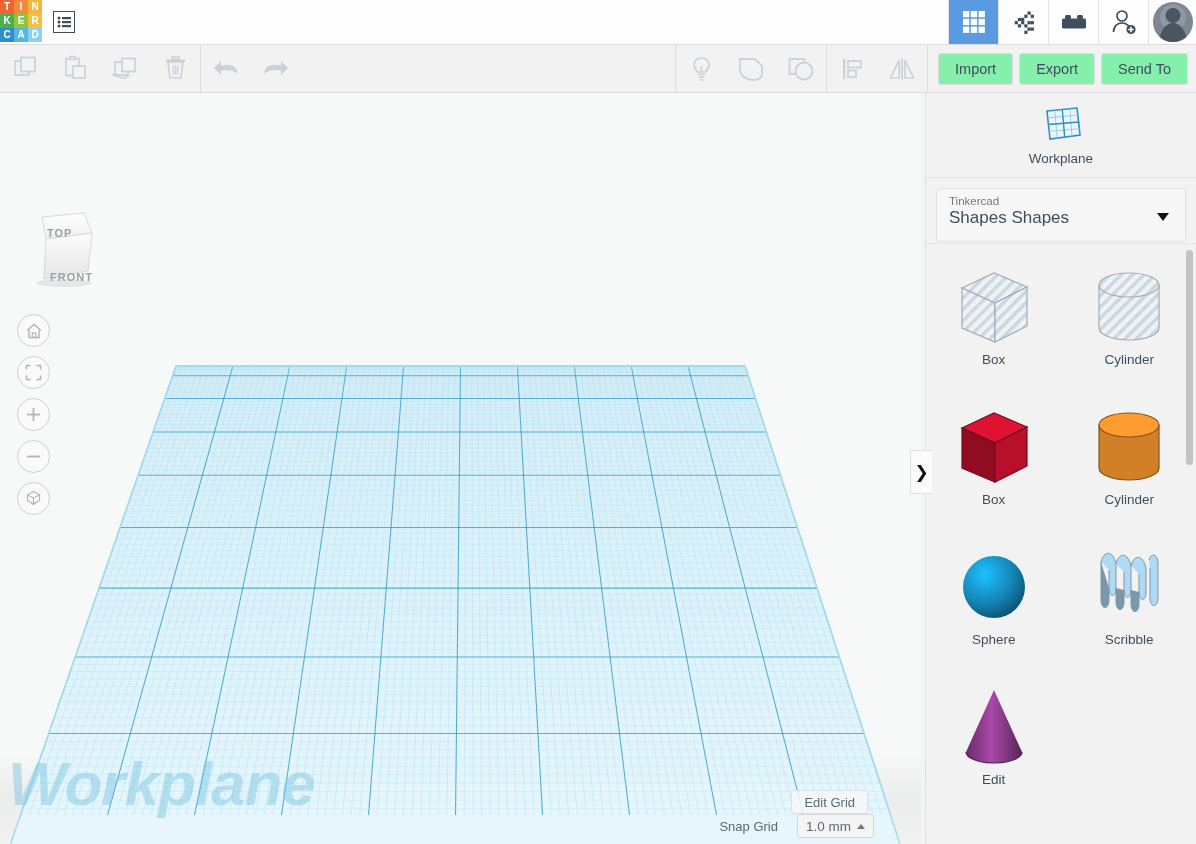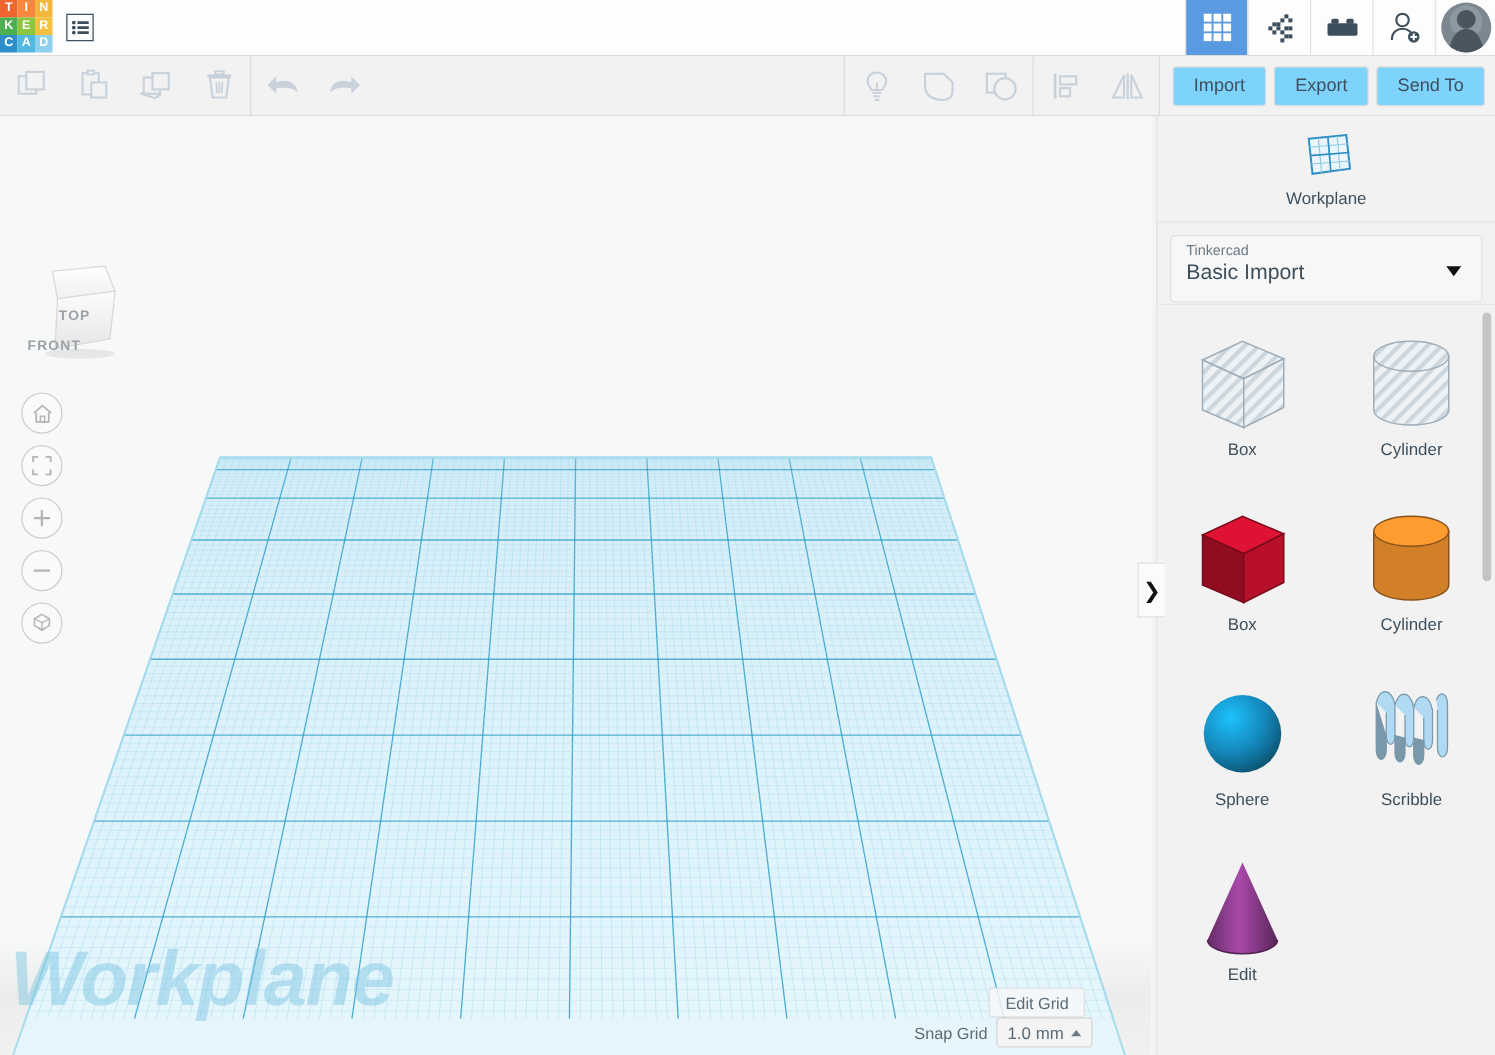--- a/index.html
+++ b/index.html
@@ -78,21 +78,21 @@
     width: 50px; display: flex; align-items: center; justify-content: center;
     cursor: pointer;
   }
   .tb-sep { width: 1px; background: #dcdcdc; margin: 0; }
   .tb-flex { flex: 1; }
   .action-btns {
     display: flex; align-items: center; gap: 6px; padding: 0 8px 0 10px;
   }
   .action-btn {
     height: 32px; padding: 0 16px; border: 1px solid #dcdcdc; border-radius: 3px;
-    background: #7dd3fc; color: #3d4f5c; font-size: 14.5px;
+    background: #86efac; color: #3d4f5c; font-size: 14.5px;
     display: flex; align-items: center; cursor: pointer;
     font-family: "Liberation Sans", sans-serif;
   }
 
   
   .canvas {
     position: absolute; left: 0; top: 93px; width: 921px; height: 751px;
     background: #f7f8f8; overflow: hidden;
   }
   .canvas-grad {
@@ -116,22 +116,22 @@
   }
 
   
   .viewcube {
     position: absolute; left: 22px; top: 112px; width: 80px; height: 88px;
   }
   .vc-label {
     position: absolute; font-size: 11px; font-weight: bold; letter-spacing: 1px;
     color: #9aa1a8; font-family: "Liberation Sans", sans-serif;
   }
-  .vc-top { left: 25px; top: 42px; }
-  .vc-front { left: 0; top: 66px; text-align: center; }
+  .vc-top { left: 25px; top: 22px; }
+  .vc-front { left: 28px; top: 66px; text-align: center; }
 
   
   .navcol {
     position: absolute; left: 17px; top: 221px;
     display: flex; flex-direction: column; gap: 9px;
   }
   .navbtn {
     width: 33px; height: 33px; border-radius: 50%;
     border: 1px solid #cfcfcf; background: #fafafa;
     display: flex; align-items: center; justify-content: center; cursor: pointer;
@@ -148,20 +148,21 @@
   .snap-row {
     position: absolute; right: 47px; bottom: 6px;
     display: flex; align-items: center; gap: 7px;
   }
   .snap-label { font-size: 13px; color: #5a6a76; }
   .snap-select {
     height: 24px; padding: 0 8px; background: #f4f4f4;
     border: 1px solid #d6d6d6; border-radius: 3px;
     color: #5a6a76; font-size: 13.5px; display: flex; align-items: center; gap: 6px;
     cursor: pointer;
+    margin-left: 12px;
   }
   .caret-up {
     width: 0; height: 0; border-left: 4px solid transparent;
     border-right: 4px solid transparent; border-bottom: 5px solid #6b7a86;
   }
 
   
   .collapse-handle {
     position: absolute; left: 910px; top: 450px; width: 22px; height: 44px;
     background: #fbfbfb; border: 1px solid #e0e0e0; border-right: none;
@@ -719,21 +720,21 @@
           </g>
           <line x1="23.3" y1="4.5" x2="25.7" y2="32.4" stroke="#2f8fc4" stroke-width="1.3"></line>
           <line x1="9.4" y1="19.5" x2="40.4" y2="17" stroke="#2f8fc4" stroke-width="1.3"></line>
         </svg>
         <span class="ptool-label">Workplane</span>
       </div>
     </div>
 
     <div class="dropdown">
       <div class="dd-sub">Tinkercad</div>
-      <div class="dd-main">Basic Import</div>
+      <div class="dd-main">Shapes Shapes</div>
       <span class="dd-caret"></span>
     </div>
 
     <div class="shapes-area">
       <div class="shapes-grid" id="shapes-grid">
           <div class="shape-cell">
             <div class="shape-art">
               <svg width="100" height="98" viewBox="0 0 100 98">
                 <defs>
                   <pattern id="hatch0" width="8" height="8" patternTransform="rotate(45)" patternUnits="userSpaceOnUse">

